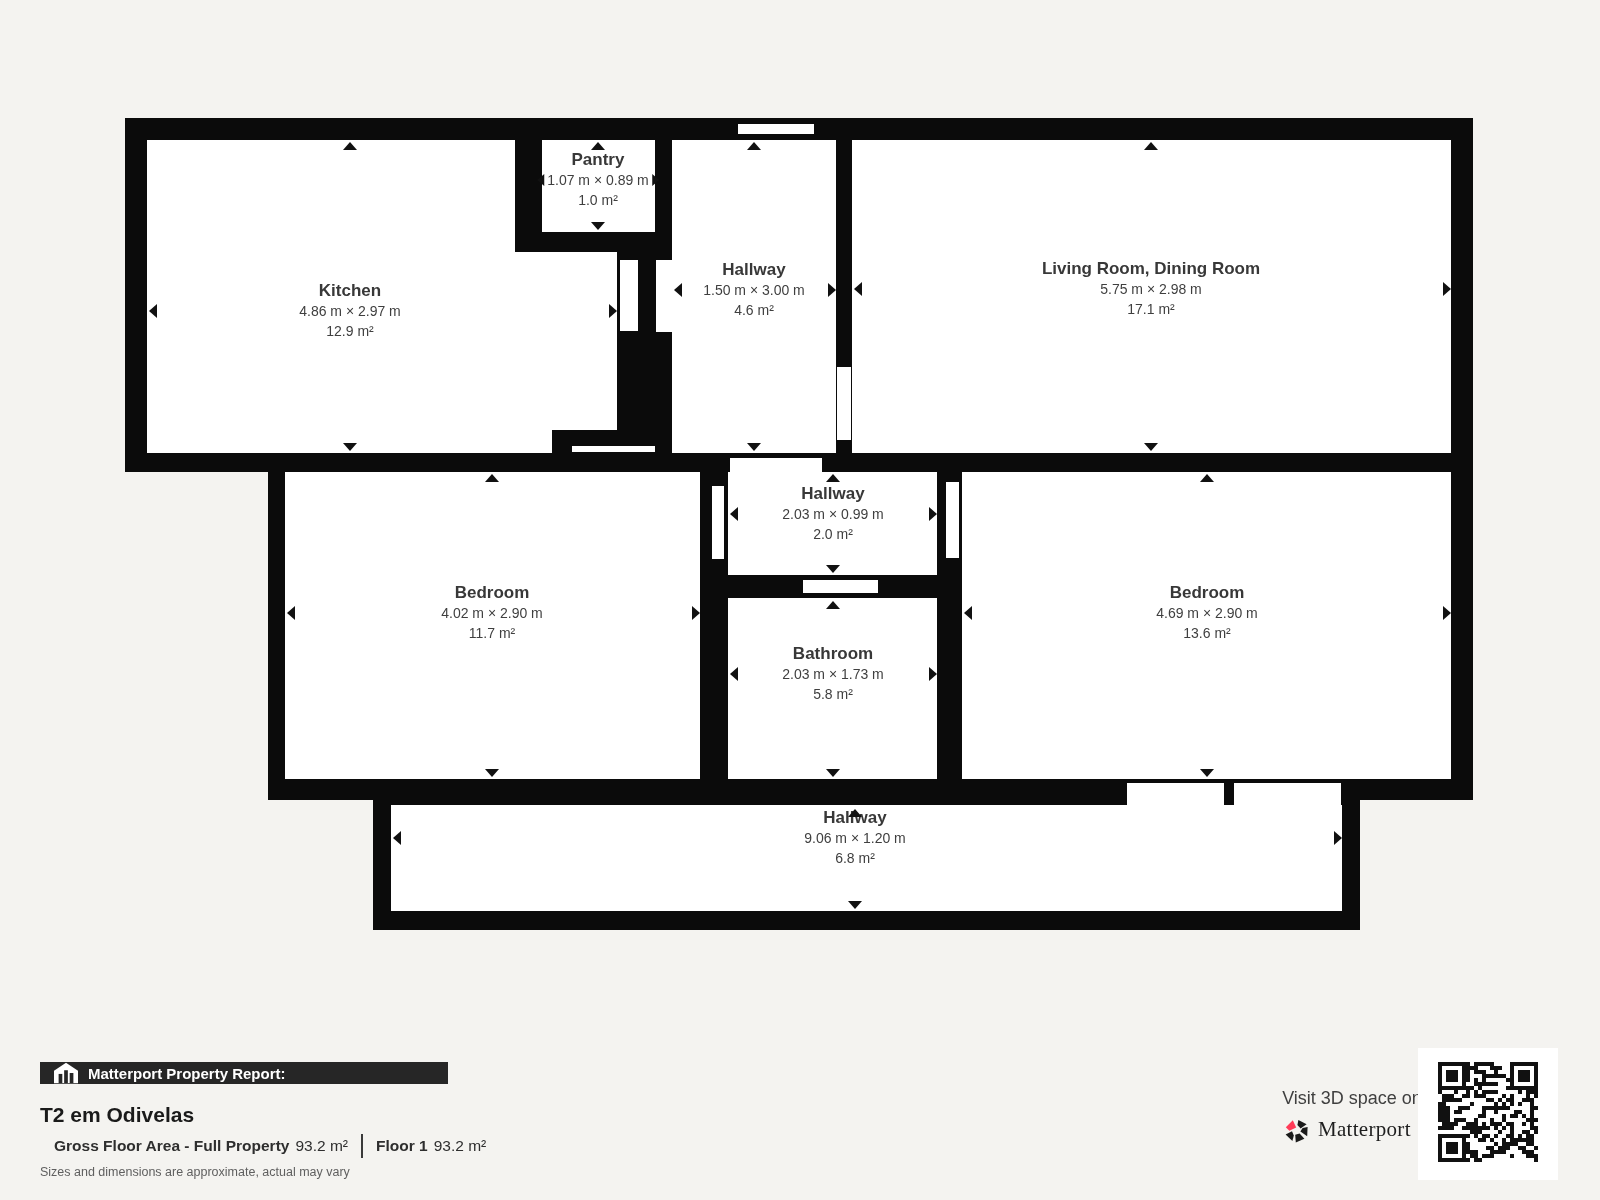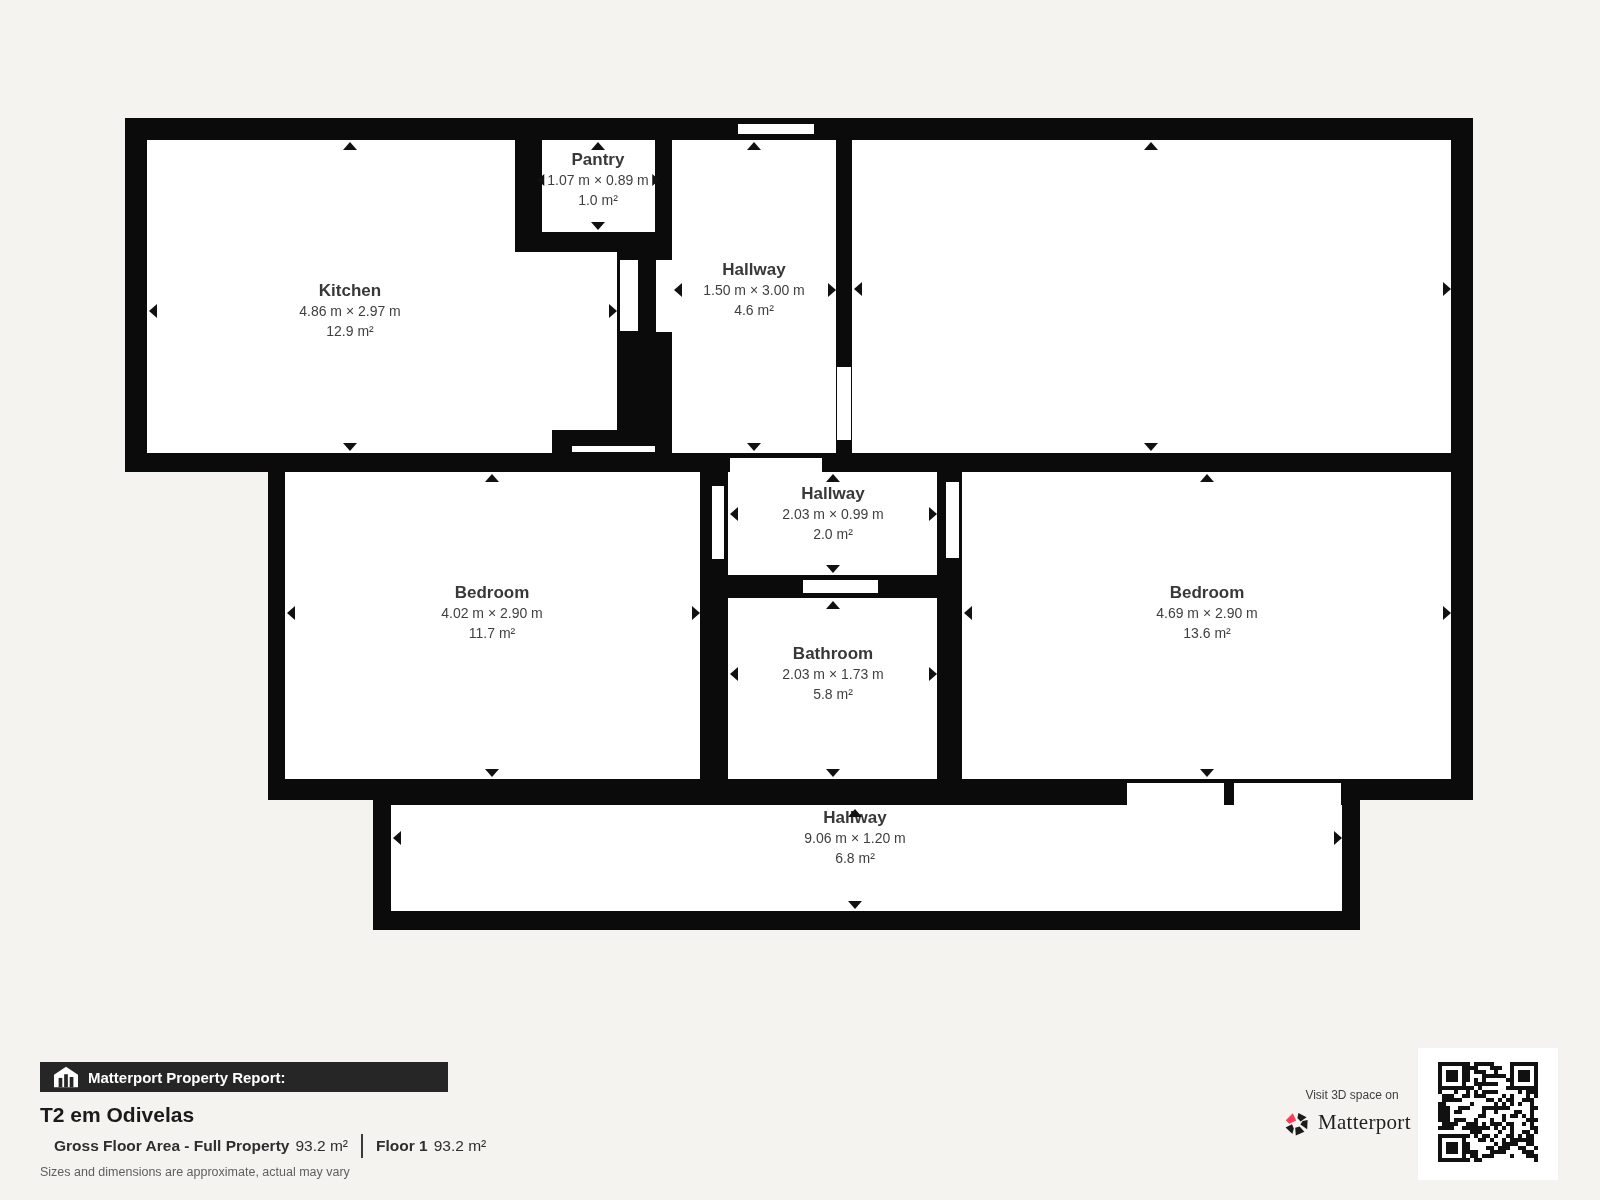--- a/index.html
+++ b/index.html
@@ -15,31 +15,31 @@
   .dim-flank{display:flex;align-items:center;justify-content:center;gap:3px;}
   
   .au,.ad,.al,.ar{position:absolute;width:0;height:0;}
   .au{border-left:7px solid transparent;border-right:7px solid transparent;border-bottom:8px solid #111;}
   .ad{border-left:7px solid transparent;border-right:7px solid transparent;border-top:8px solid #111;}
   .al{border-top:7px solid transparent;border-bottom:7px solid transparent;border-right:8px solid #111;}
   .ar{border-top:7px solid transparent;border-bottom:7px solid transparent;border-left:8px solid #111;}
   .tri-l{display:inline-block;width:0;height:0;border-top:6px solid transparent;border-bottom:6px solid transparent;border-right:7px solid #111;}
   .tri-r{display:inline-block;width:0;height:0;border-top:6px solid transparent;border-bottom:6px solid transparent;border-left:7px solid #111;}
   
-  .report-bar{position:absolute;left:40px;top:1062px;width:408px;height:30px;background:#262626;
+  .report-bar{position:absolute;left:40px;top:1062px;width:408px;height:22px;background:#262626;
       display:flex;align-items:center;gap:10px;padding-left:14px;box-sizing:border-box;}
   .report-bar-text{color:#ffffff;font-weight:700;font-size:15px;}
   .prop-title{position:absolute;left:40px;top:1103px;font-size:21px;font-weight:700;color:#1a1a1a;}
   .gross-line{position:absolute;left:54px;top:1134px;display:flex;align-items:center;font-size:15.5px;color:#2e2e2e;}
   .gross-line b{font-weight:700;}
   .gross-line .sep{width:2px;height:24px;background:#3a3a3a;margin:0 13px;}
   .gross-line .val{margin-left:6px;font-weight:400;}
   .note{position:absolute;left:40px;top:1165px;font-size:12.5px;color:#5f5f5f;}
   .visit-block{position:absolute;left:1244px;top:1088px;width:216px;text-align:center;}
-  .visit-label{font-size:12px;color:#3f3f3f;}
+  .visit-label{font-size:18px;color:#3f3f3f;}
   .brand-row{margin-top:8px;display:flex;align-items:flex-start;justify-content:center;gap:7px;}
   .brand-name{font-family:"Liberation Serif", serif;font-size:21px;color:#1e1e1e;letter-spacing:.3px;}
   .brand-mark{font-size:10px;color:#1e1e1e;vertical-align:top;position:relative;top:-6px;margin-left:1px;}
   .qr-card{position:absolute;left:1418px;top:1048px;width:140px;height:132px;background:#ffffff;
       display:flex;align-items:center;justify-content:center;}
 </style>
 </head>
 <body>
 
 <div class="abs" style="left:0;top:0;width:1600px;height:1200px;">
@@ -84,20 +84,25 @@
       <span class="tri-l"></span>
       <span>1.07 m × 0.89 m</span>
       <span class="tri-r"></span>
     </div>
     <div class="dm">1.0 m²</div>
   </div>
   <div class="lbl" style="left:754px;top:290px;">
     <div class="nm">Hallway</div>
     <div class="dm">1.50 m × 3.00 m</div>
     <div class="dm">4.6 m²</div>
+  </div>
+  <div class="lbl" style="left:1151px;top:289px;">
+    <div class="nm">Living Room, Dining Room</div>
+    <div class="dm">5.75 m × 2.98 m</div>
+    <div class="dm">17.1 m²</div>
   </div>
   <div class="lbl" style="left:833px;top:514px;">
     <div class="nm">Hallway</div>
     <div class="dm">2.03 m × 0.99 m</div>
     <div class="dm">2.0 m²</div>
   </div>
   <div class="lbl" style="left:492px;top:613px;">
     <div class="nm">Bedroom</div>
     <div class="dm">4.02 m × 2.90 m</div>
     <div class="dm">11.7 m²</div>

